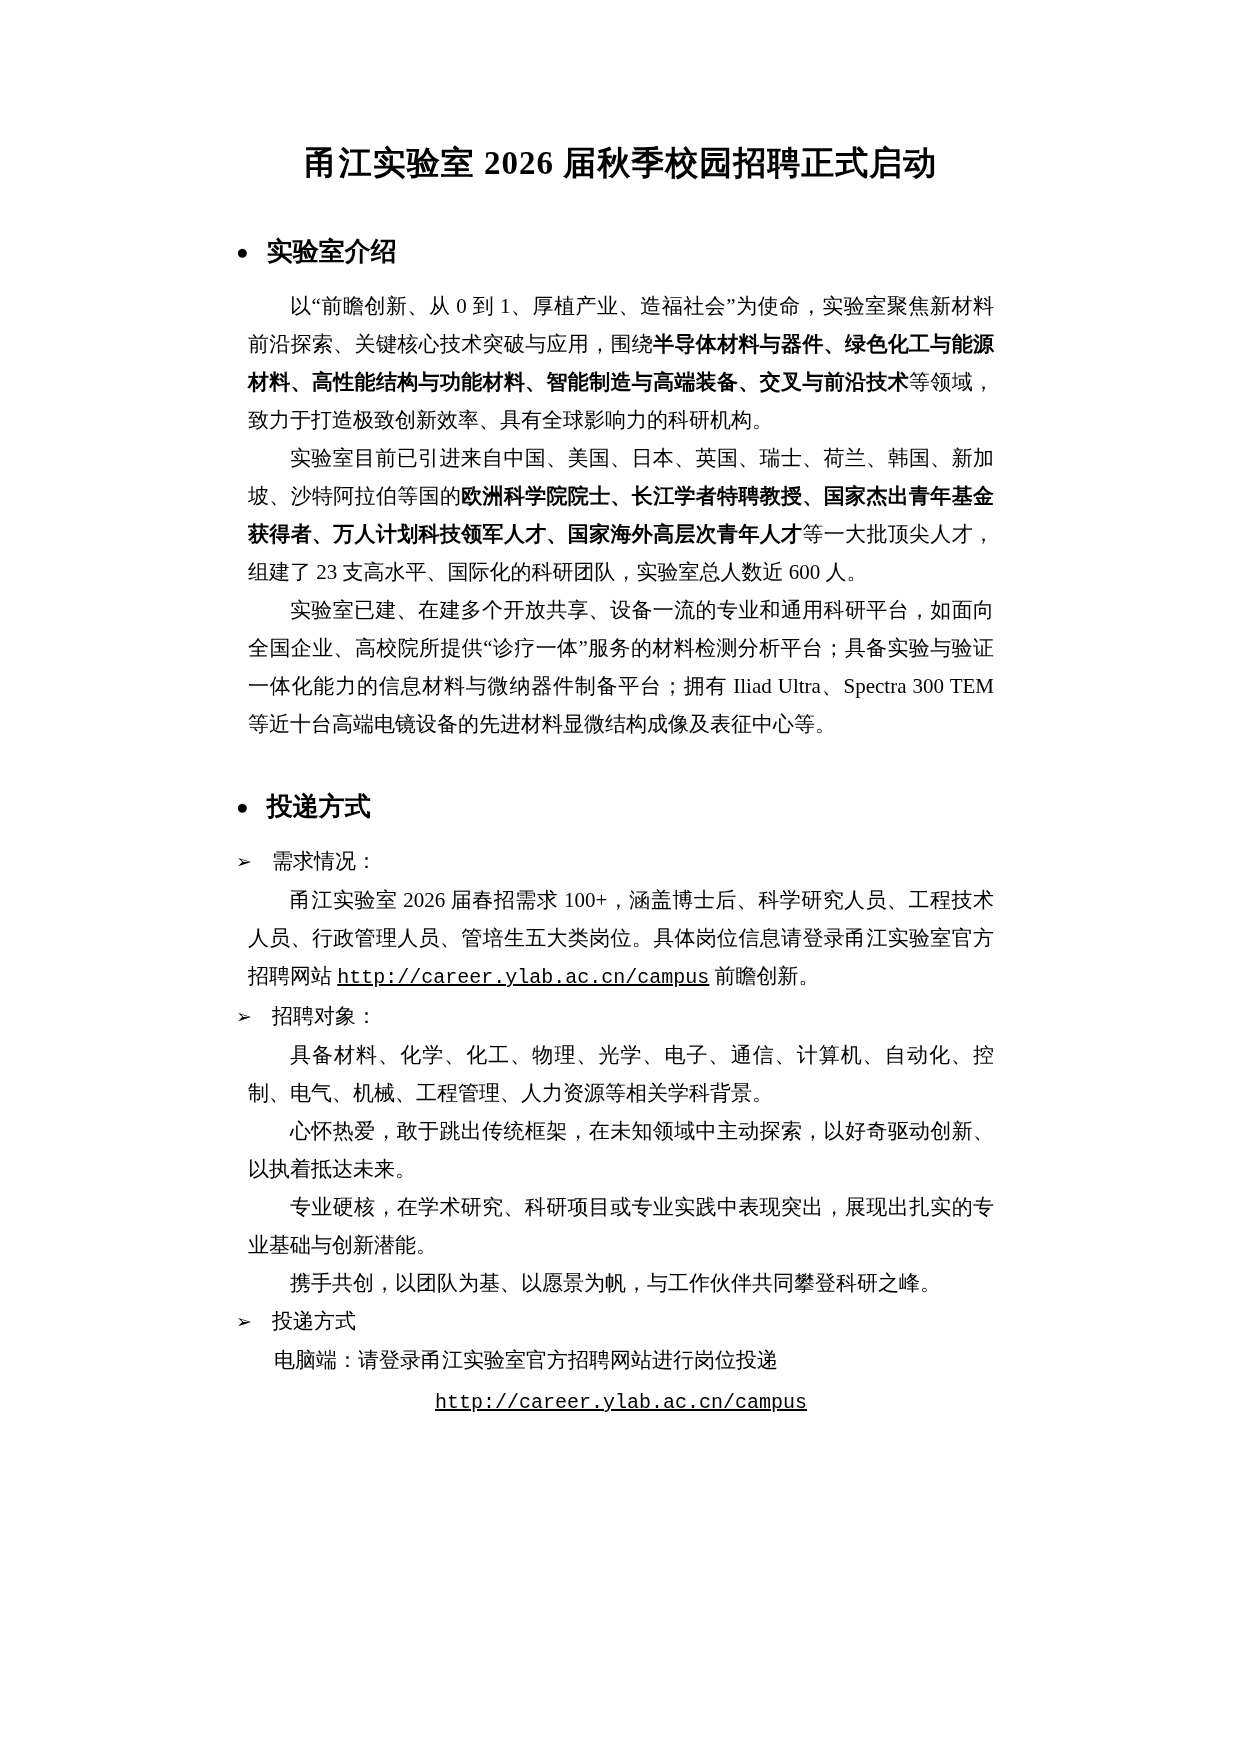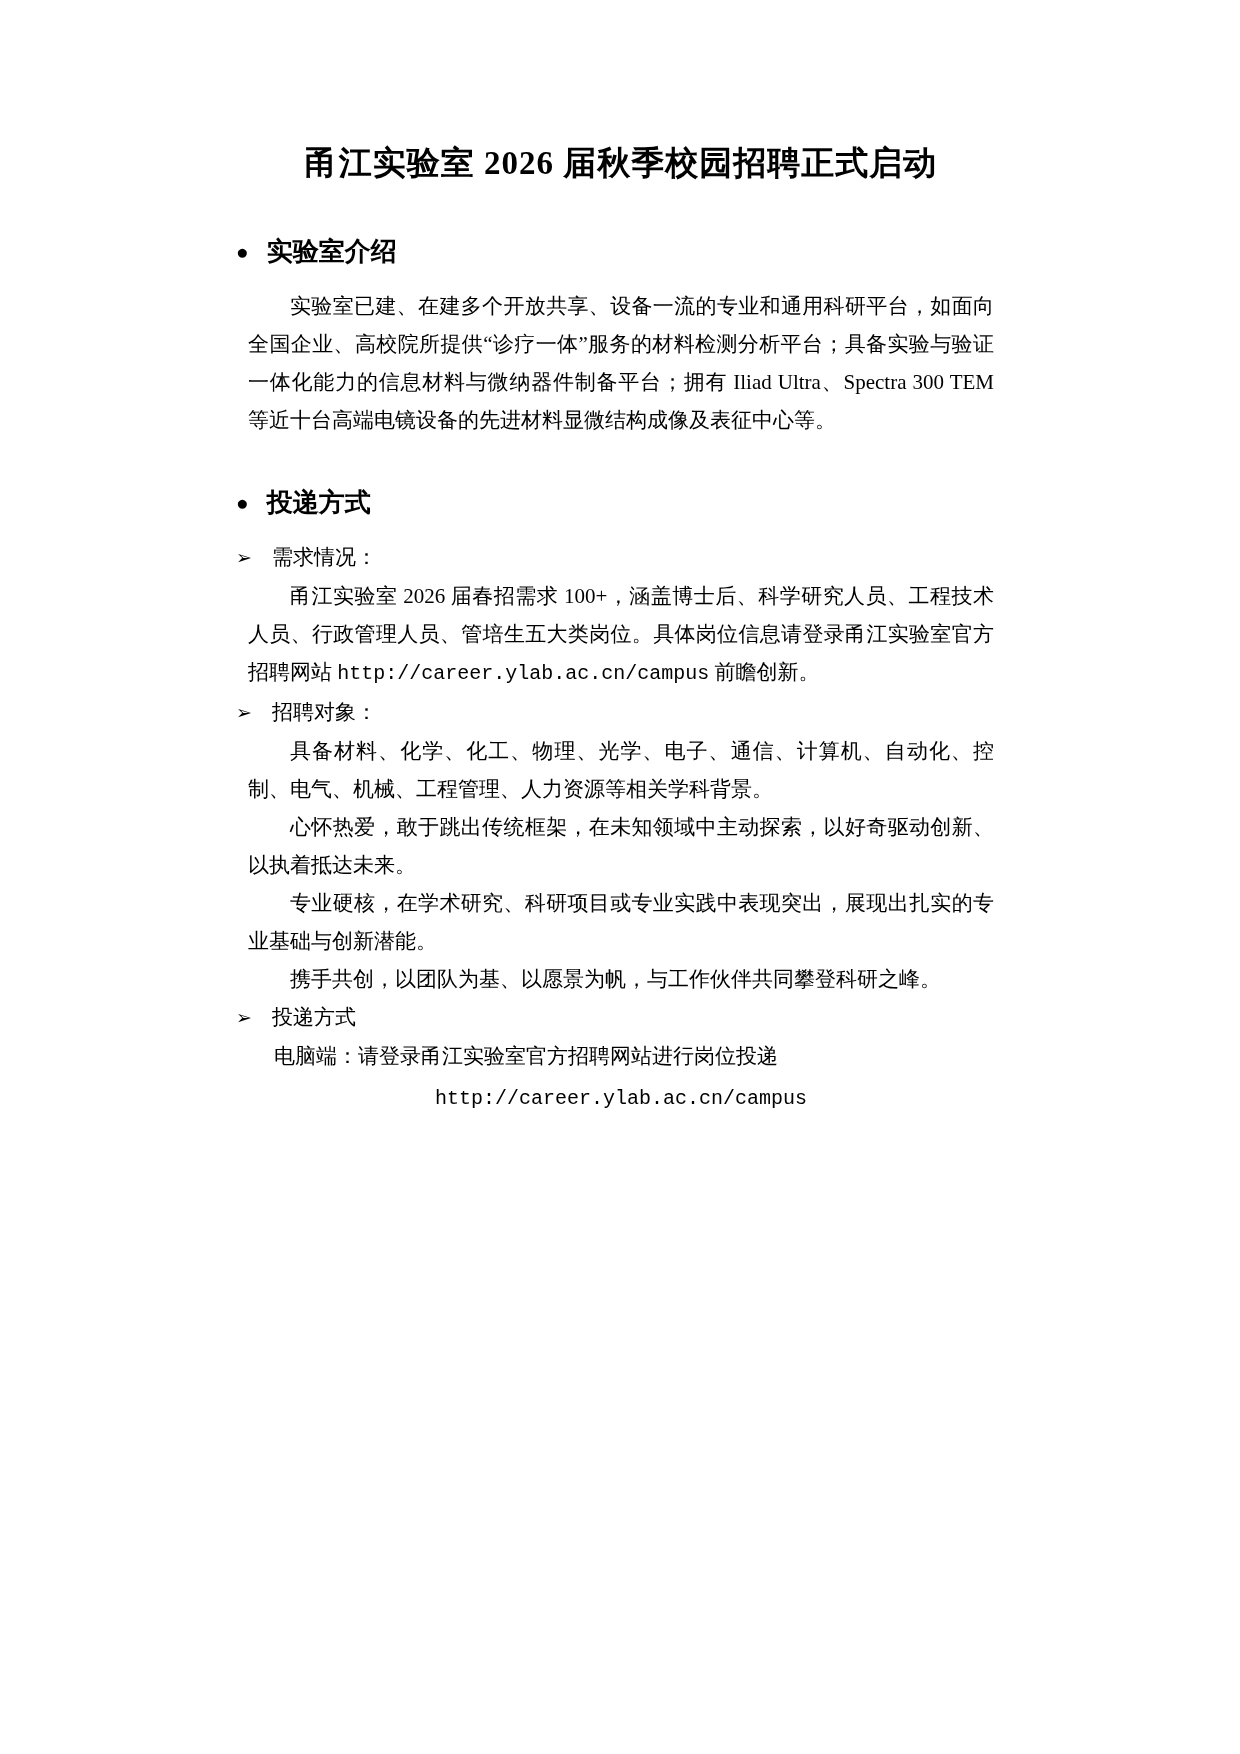--- a/index.html
+++ b/index.html
@@ -65,35 +65,38 @@
   .url-center {
     font-size: 21px;
     line-height: 40px;
     text-align: center;
     margin: 2px 0 0 0;
   }
   .b { font-weight: bold; }
   .link {
     font-family: "Liberation Mono", "DejaVu Sans Mono", monospace;
     font-size: 20px;
+    text-decoration: underline;
     color: #000000;
   }
 </style>
 </head>
 <body>
 
 <div class="page">
 
   <h1 class="doc-title">甬江实验室 2026 届秋季校园招聘正式启动</h1>
 
   <div class="section-heading">
     <span class="bullet">●</span>
     <span>实验室介绍</span>
   </div>
 
+  <p class="body-para"><span>以“前瞻创新、从 0 到 1、厚植产业、造福社会”为使命，实验室聚焦新材料前沿探索、关键核心技术突破与应用，围绕</span><span class="b">半导体材料与器件、绿色化工与能源材料、高性能结构与功能材料、智能制造与高端装备、交叉与前沿技术</span><span>等领域，致力于打造极致创新效率、具有全球影响力的科研机构。</span></p>
+  <p class="body-para"><span>实验室目前已引进来自中国、美国、日本、英国、瑞士、荷兰、韩国、新加坡、沙特阿拉伯等国的</span><span class="b">欧洲科学院院士、长江学者特聘教授、国家杰出青年基金获得者、万人计划科技领军人才、国家海外高层次青年人才</span><span>等一大批顶尖人才，组建了 23 支高水平、国际化的科研团队，实验室总人数近 600 人。</span></p>
   <p class="body-para"><span>实验室已建、在建多个开放共享、设备一流的专业和通用科研平台，如面向全国企业、高校院所提供“诊疗一体”服务的材料检测分析平台；具备实验与验证一体化能力的信息材料与微纳器件制备平台；拥有 Iliad Ultra、Spectra 300 TEM 等近十台高端电镜设备的先进材料显微结构成像及表征中心等。</span></p>
 
   <div class="section-heading">
     <span class="bullet">●</span>
     <span>投递方式</span>
   </div>
 
   <div class="sub-item">
     <span class="arrow">➢</span>
     <span>需求情况：</span>

